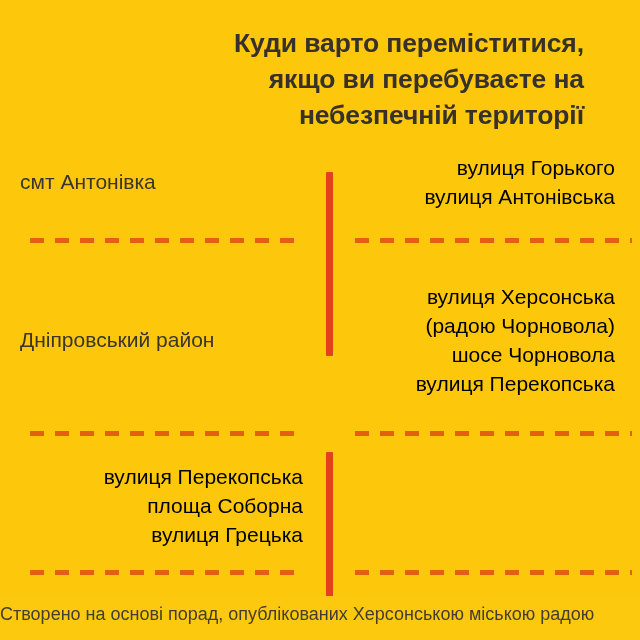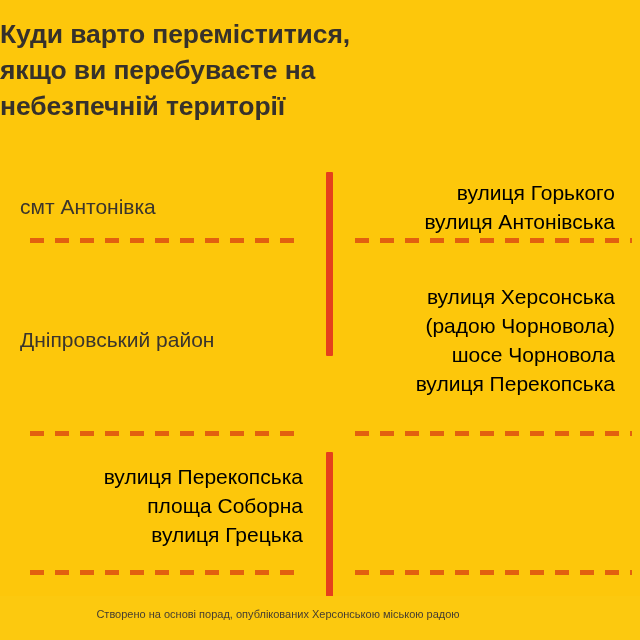--- a/index.html
+++ b/index.html
@@ -20,24 +20,24 @@
     position: relative;
     width: 640px;
     height: 640px;
     background: #FDC70B;
     box-sizing: border-box;
   }
 
   
   .title-block {
     position: absolute;
-    top: 16px;
+    top: 25px;
     left: 0;
     width: 584px;
-    text-align: left;
+    text-align: right;
   }
   .title-line {
     font-size: 26.5px;
     font-weight: bold;
     line-height: 36px;
     letter-spacing: -0.1px;
     color: #36312b;
     white-space: nowrap;
   }
 
@@ -67,21 +67,21 @@
     color: #3b352c;
     white-space: nowrap;
   }
   .street {
     font-size: 21px;
     line-height: 29px;
     color: #000000;
     white-space: nowrap;
   }
 
-  #row-1 { top: 176px; height: 62px; }
+  #row-1 { top: 151px; height: 62px; }
   #row-2 { top: 265px; height: 150px; }
   #row-3 { top: 455px; height: 100px; }
 
   
   .dash-sep {
     position: absolute;
     height: 5px;
     background-image: repeating-linear-gradient(
       to right,
       #E2600F 0px,
@@ -116,21 +116,21 @@
     width: 640px;
     height: 44px;
     background: #FCC90F;
   }
   .footer-text {
     position: absolute;
     left: 0;
     top: 604px;
     width: 556px;
     text-align: center;
-    font-size: 11px;
+    font-size: 18px;
     line-height: 20px;
     color: #453d30;
     white-space: nowrap;
   }
 </style>
 </head>
 <body>
 
 <div id="infographic">
 

